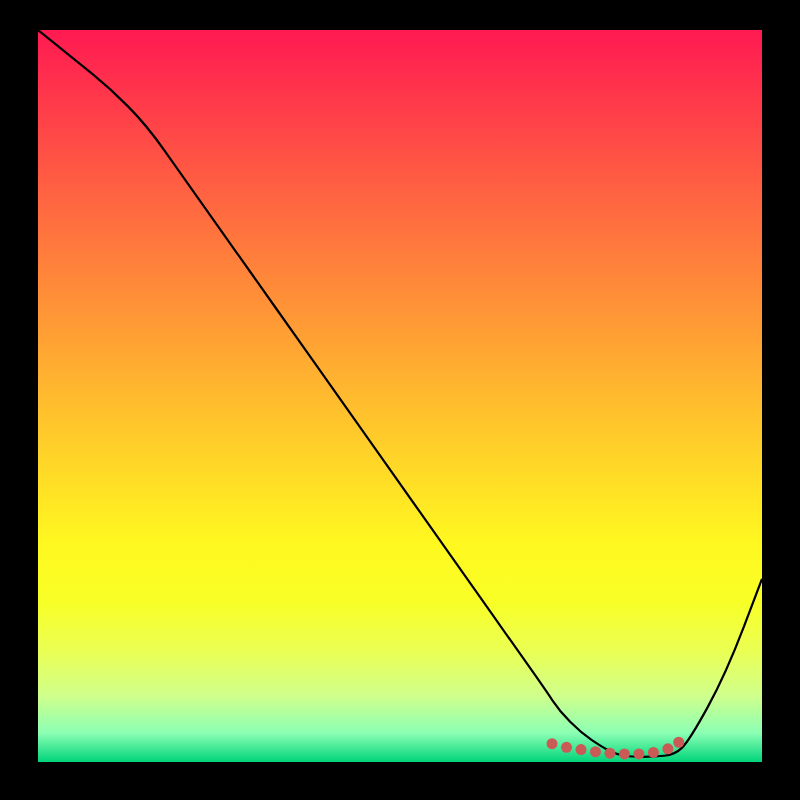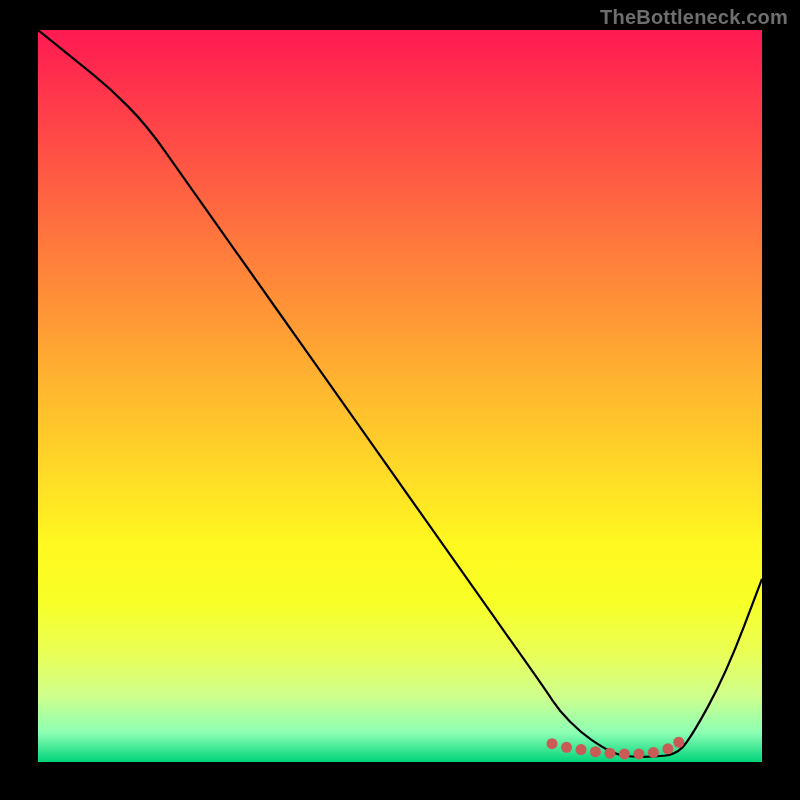--- a/index.html
+++ b/index.html
@@ -59,21 +59,20 @@
     height: 100%;
   }
   .dot {
     fill: #c95a56;
   }
 </style>
 </head>
 <body>
 
 <div class="container">
-  <div class="watermark">TheBottleneck.com</div>
 
   <div class="plot-area">
     <div class="gradient-bg"></div>
     <svg class="curve" viewBox="0 0 724 732" preserveAspectRatio="none">
       <path id="curve-path" fill="none" stroke="#000" stroke-width="2.2" d="M 0,0 Q 0,0 18.1,14.639999999999986 Q 36.2,29.279999999999973 54.300000000000004,43.91999999999996 Q 72.4,58.559999999999945 90.5,76.85999999999996 Q 108.6,95.15999999999997 126.7,120.77999999999997 Q 144.8,146.39999999999998 162.9,172.01999999999998 Q 181,197.64 199.1,223.26 Q 217.2,248.88 235.29999999999998,274.5 Q 253.39999999999998,300.12 271.5,325.74 Q 289.6,351.36 307.70000000000005,376.98 Q 325.8,402.59999999999997 343.9,428.21999999999997 Q 362,453.84 380.1,479.46000000000004 Q 398.20000000000005,505.08000000000004 416.3,530.7 Q 434.4,556.3199999999999 452.5,581.9399999999999 Q 470.6,607.56 488.7,633.18 Q 506.79999999999995,658.8 514.04,669.78 Q 521.28,680.76 532.14,691.74 Q 543,702.72 553.86,710.04 Q 564.72,717.36 571.96,721.02 Q 579.2,724.68 586.44,725.778 Q 593.68,726.876 604.54,726.876 Q 615.4,726.876 626.26,725.778 Q 637.12,724.68 644.36,717.3599999999999 Q 651.6,710.04 669.7,677.0999999999999 Q 687.8,644.16 705.9,596.5799999999999 T 724,549"></path>
       <g id="dots">
           <circle cx="514.04" cy="713.7" r="5.5" class="dot"></circle>
           <circle cx="528.52" cy="717.36" r="5.5" class="dot"></circle>
           <circle cx="543" cy="719.556" r="5.5" class="dot"></circle>
           <circle cx="557.48" cy="721.752" r="5.5" class="dot"></circle>

